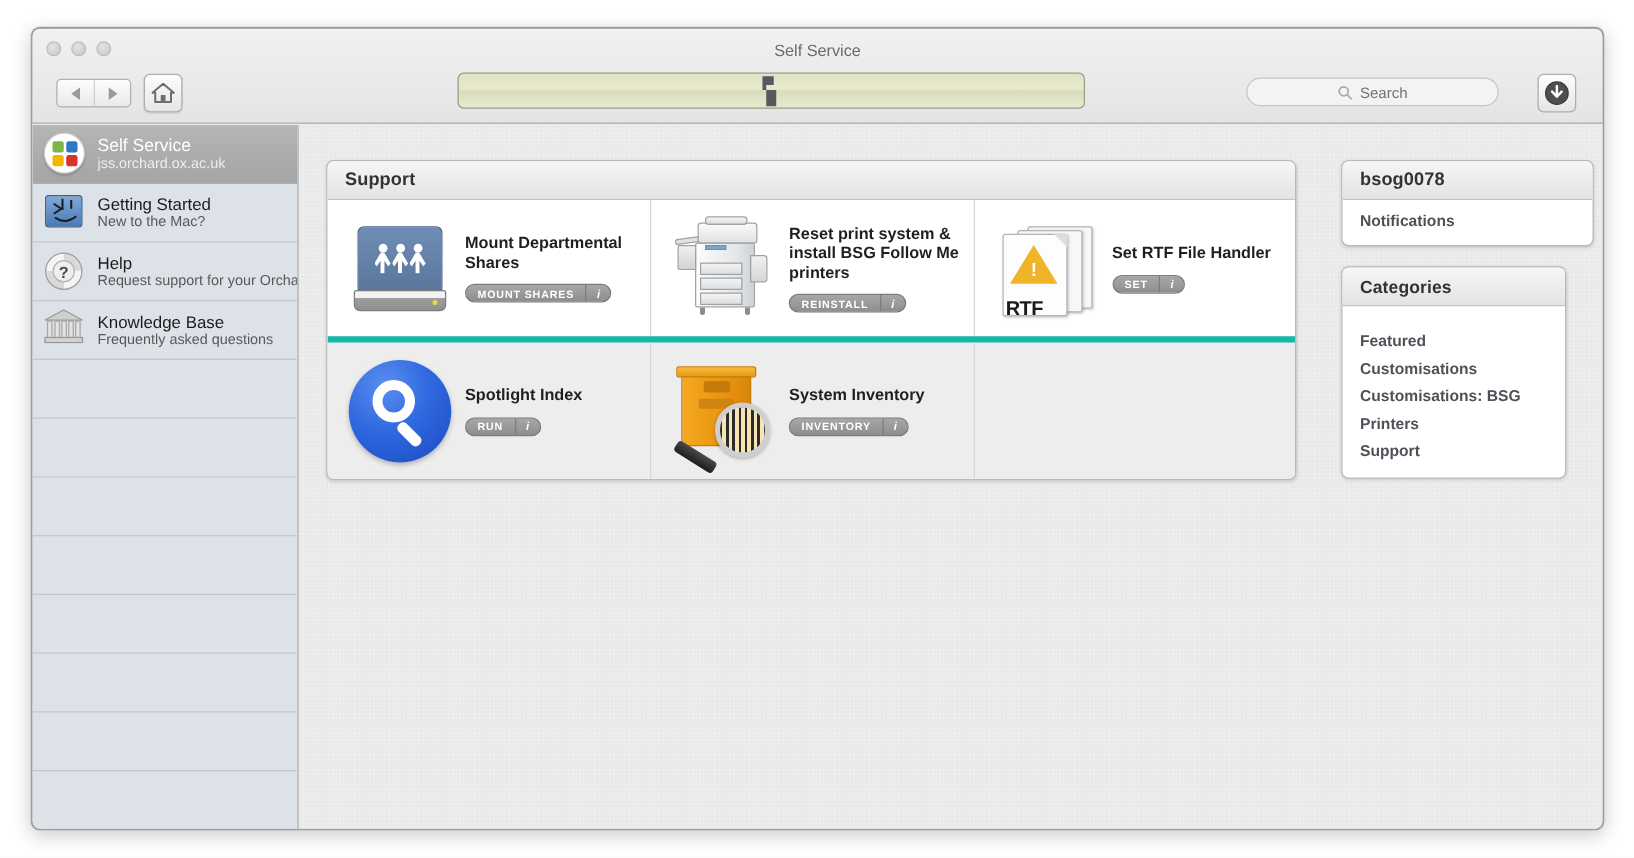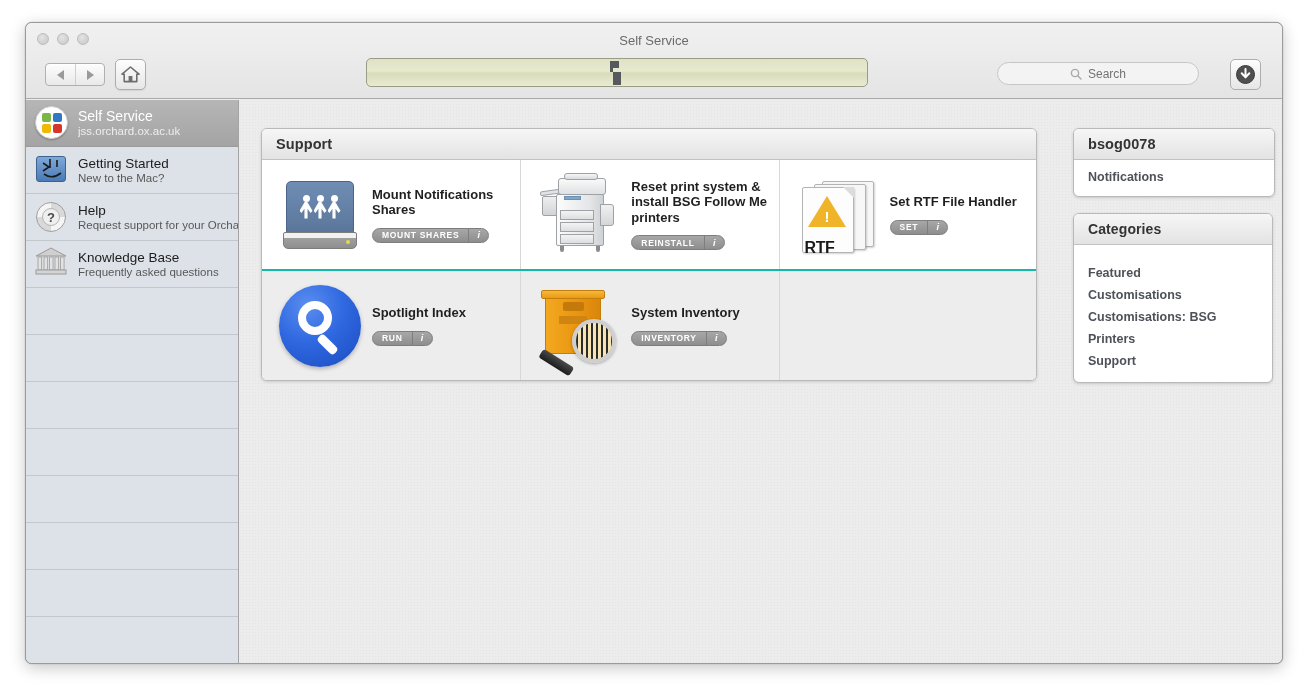--- a/index.html
+++ b/index.html
@@ -148,29 +148,29 @@
     box-shadow: 0 1px 3px rgba(0,0,0,.15);
     overflow:hidden;
   }
   .panel-hd {
     background: linear-gradient(to bottom,#f6f6f6 0%,#e3e3e3 100%);
     border-bottom: 1px solid #c2c2c2;
     padding: 7px 14px;
     font-size: 14.5px; font-weight: bold; color:#333; letter-spacing:.1px;
   }
 
-  .cat-panel { width: 200px; }
+  .cat-panel { width: 180px; }
   .cat-panel .panel-hd { font-size: 14px; }
   .cat-body { padding: 9px 0 10px 0; margin-top: 8px; }
   .cat-item { padding: 4px 14px; font-size: 12.5px; color:#4e5258; font-weight:bold; }
 
   .items-panel { width: 776px; }
   .grid-row { display:flex; }
   .grid-row.alt { background: #ededed; }
-  .grid-row + .grid-row { border-top: 2px solid #14b8a6; }
+  .grid-row + .grid-row { border-top: 5px solid #14b8a6; }
   .cell {
     width: 258.3px; flex: 0 0 258.3px; height: 109px;
     display:flex; align-items:center; padding: 0 8px 0 14px; gap: 8px;
   }
   .cell + .cell { border-left: 1px solid #d7d7d7; }
   .cell.blank { }
   .cell .art { width: 88px; flex: 0 0 88px; height: 88px; position:relative;
                display:flex;align-items:center;justify-content:center; }
   .cell .info { flex:1; min-width:0; }
   .cell .name { font-size: 13px; font-weight: bold; color:#1f1f1f; line-height: 15.5px; }
@@ -410,21 +410,21 @@
                       <i></i>
                       <i></i>
                       <i></i>
                     </div>
                 </div>
                 <div class="base"></div>
                 <div class="led"></div>
               </div>
             </div>
             <div class="info">
-              <div class="name">Mount Notifications Shares</div>
+              <div class="name">Mount Departmental Shares</div>
               <div class="pill">
                 <span class="lbl">MOUNT SHARES</span>
                 <span class="sep"></span>
                 <span class="inf">i</span>
               </div>
             </div>
           </div>
 
           <div class="cell">
             <div class="art">

